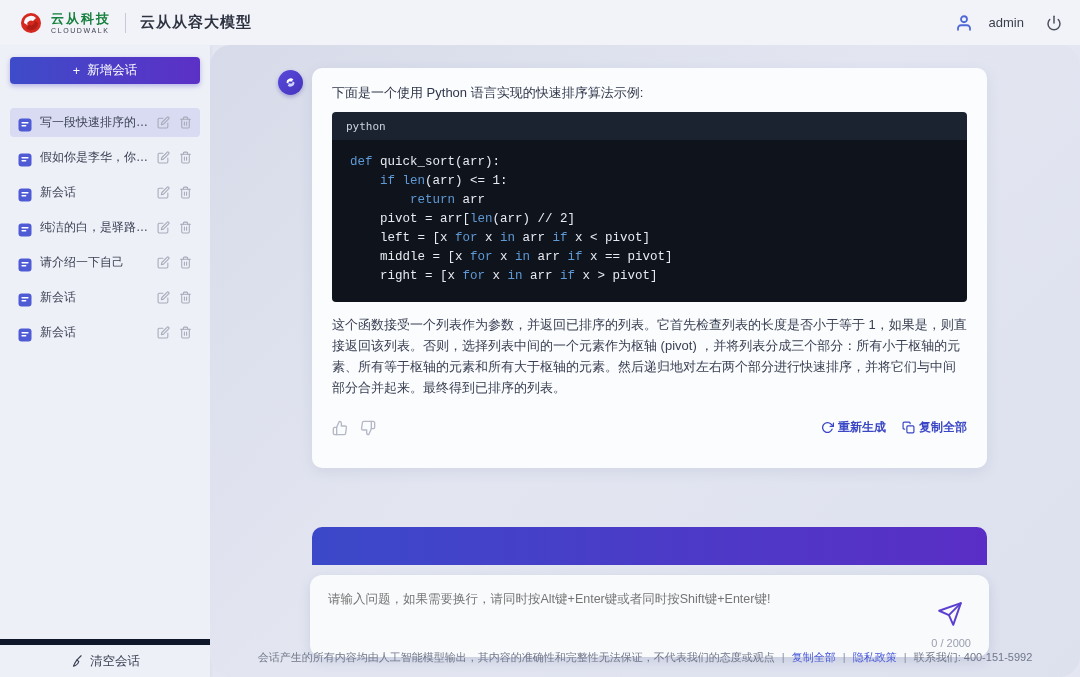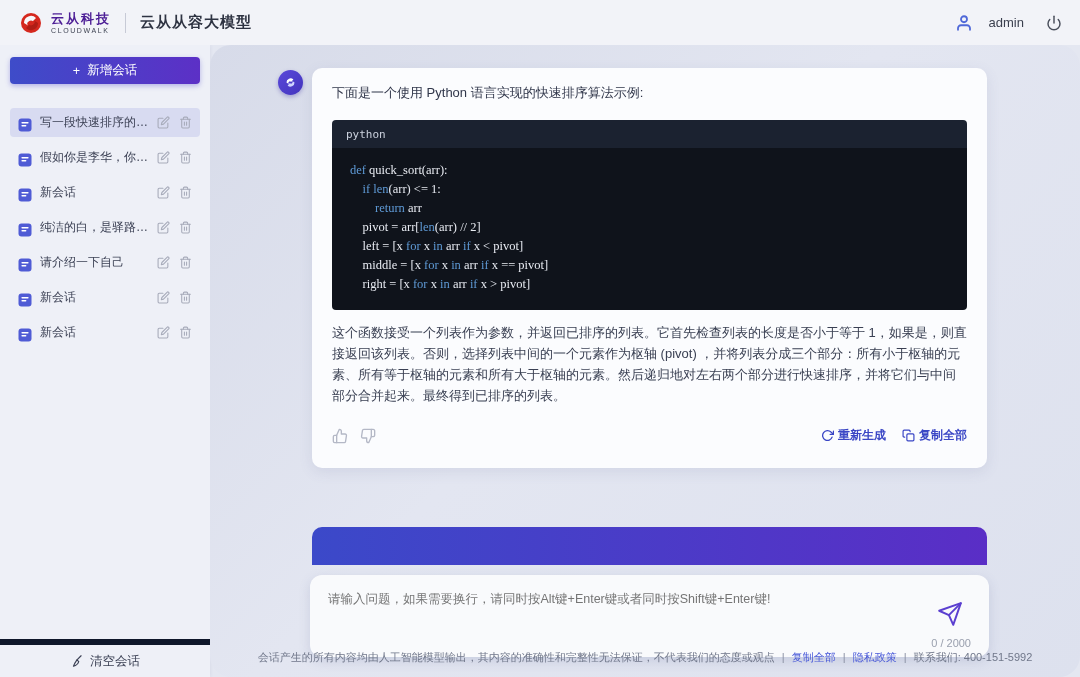--- a/index.html
+++ b/index.html
@@ -4,21 +4,21 @@
 <style>
   * { margin:0; padding:0; box-sizing:border-box; }
   html,body { width:1080px; height:677px; overflow:hidden;
     font-family:"Liberation Sans","DejaVu Sans",sans-serif; background:#e4e7f1; color:#343a4e; }
 
   
   .header { position:absolute; top:0; left:0; width:1080px; height:45px;
     background:#f2f3f8; display:flex; align-items:center; padding:0 18px; z-index:5; }
   .brand { display:flex; align-items:center; gap:7px; }
   .brand-text { display:flex; flex-direction:column; line-height:1; }
-  .brand-name { font-size:13px; font-weight:bold; color:#4c1d95; letter-spacing:2px; }
+  .brand-name { font-size:13px; font-weight:bold; color:#15803d; letter-spacing:2px; }
   .brand-sub { font-size:7px; color:#3a3f4e; letter-spacing:1.6px; margin-top:2px; }
   .header-divider { width:1px; height:20px; background:#c7cad6; margin:0 14px; }
   .app-title { font-size:15px; font-weight:bold; color:#2e3342; letter-spacing:1px; }
   .header-right { margin-left:auto; display:flex; align-items:center; gap:16px; }
   .username { font-size:13px; color:#3a3f4e; }
 
   
   .sidebar { position:absolute; top:45px; left:0; width:210px; height:632px;
     background:#eef0f7; box-shadow:1px 0 3px rgba(60,70,120,.06); }
   .new-chat-btn { margin:12px 10px 0; height:27px; border-radius:4px;
@@ -45,26 +45,26 @@
   .ai-avatar { position:absolute; left:68px; top:25px; width:25px; height:25px;
     border-radius:50%; background:linear-gradient(135deg,#5a49da,#4334bd);
     display:flex; align-items:center; justify-content:center;
     box-shadow:0 2px 4px rgba(60,50,160,.35); }
 
   .bubble { position:absolute; left:102px; top:23px; width:675px; min-height:400px;
     background:#fbfcfe; border-radius:10px; padding:16px 20px 12px;
     box-shadow:0 4px 14px rgba(90,100,150,.12); }
   .bubble-intro { font-size:13px; color:#30364a; }
 
-  .code-block { margin-top:18px; border-radius:4px; overflow:hidden; }
+  .code-block { margin-top:10px; border-radius:4px; overflow:hidden; }
   .code-header { height:28px; background:#1b2230; display:flex; align-items:center;
     padding:0 14px; font-family:"DejaVu Sans Mono","Liberation Mono",monospace;
     font-size:11px; color:#ccd2de; }
   .code-body { background:#0f131b; padding:13px 18px 16px; }
-  .code-line { font-family:Liberation Serif, serif;
+  .code-line { font-family:Liberation Mono, monospace;
     font-size:12.5px; line-height:19px; white-space:pre; color:#e8ebf2; }
   .tok-kw { color:#5f9ad6; }
   .tok-pl { color:#e8ebf2; }
 
   .bubble-expl { margin-top:12px; font-size:13px; line-height:21px; color:#3a4053; }
 
   .bubble-footer { margin-top:12px; padding-top:8px; display:flex; align-items:center; }
   .feedback { display:flex; gap:12px; color:#b4b8c6; }
   .gen-actions { margin-left:auto; display:flex; gap:16px; }
   .gen-action { display:flex; align-items:center; gap:4px; color:#3a46c5;

